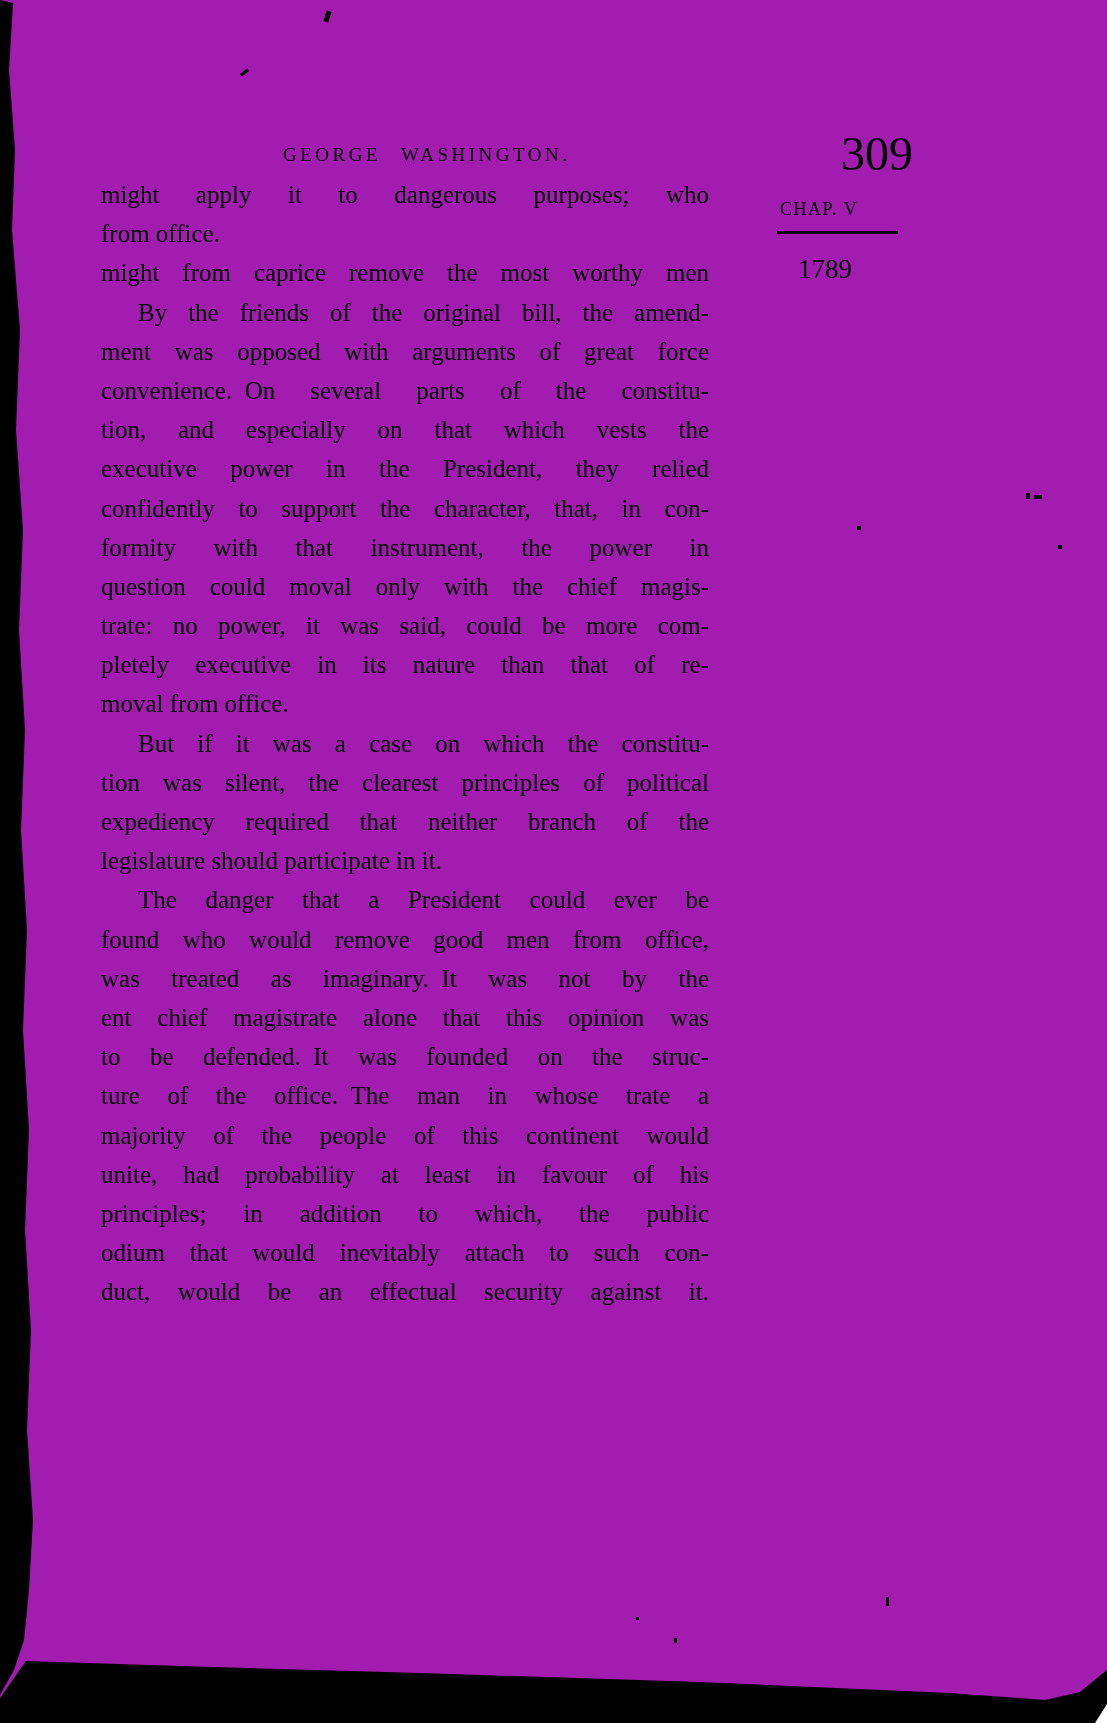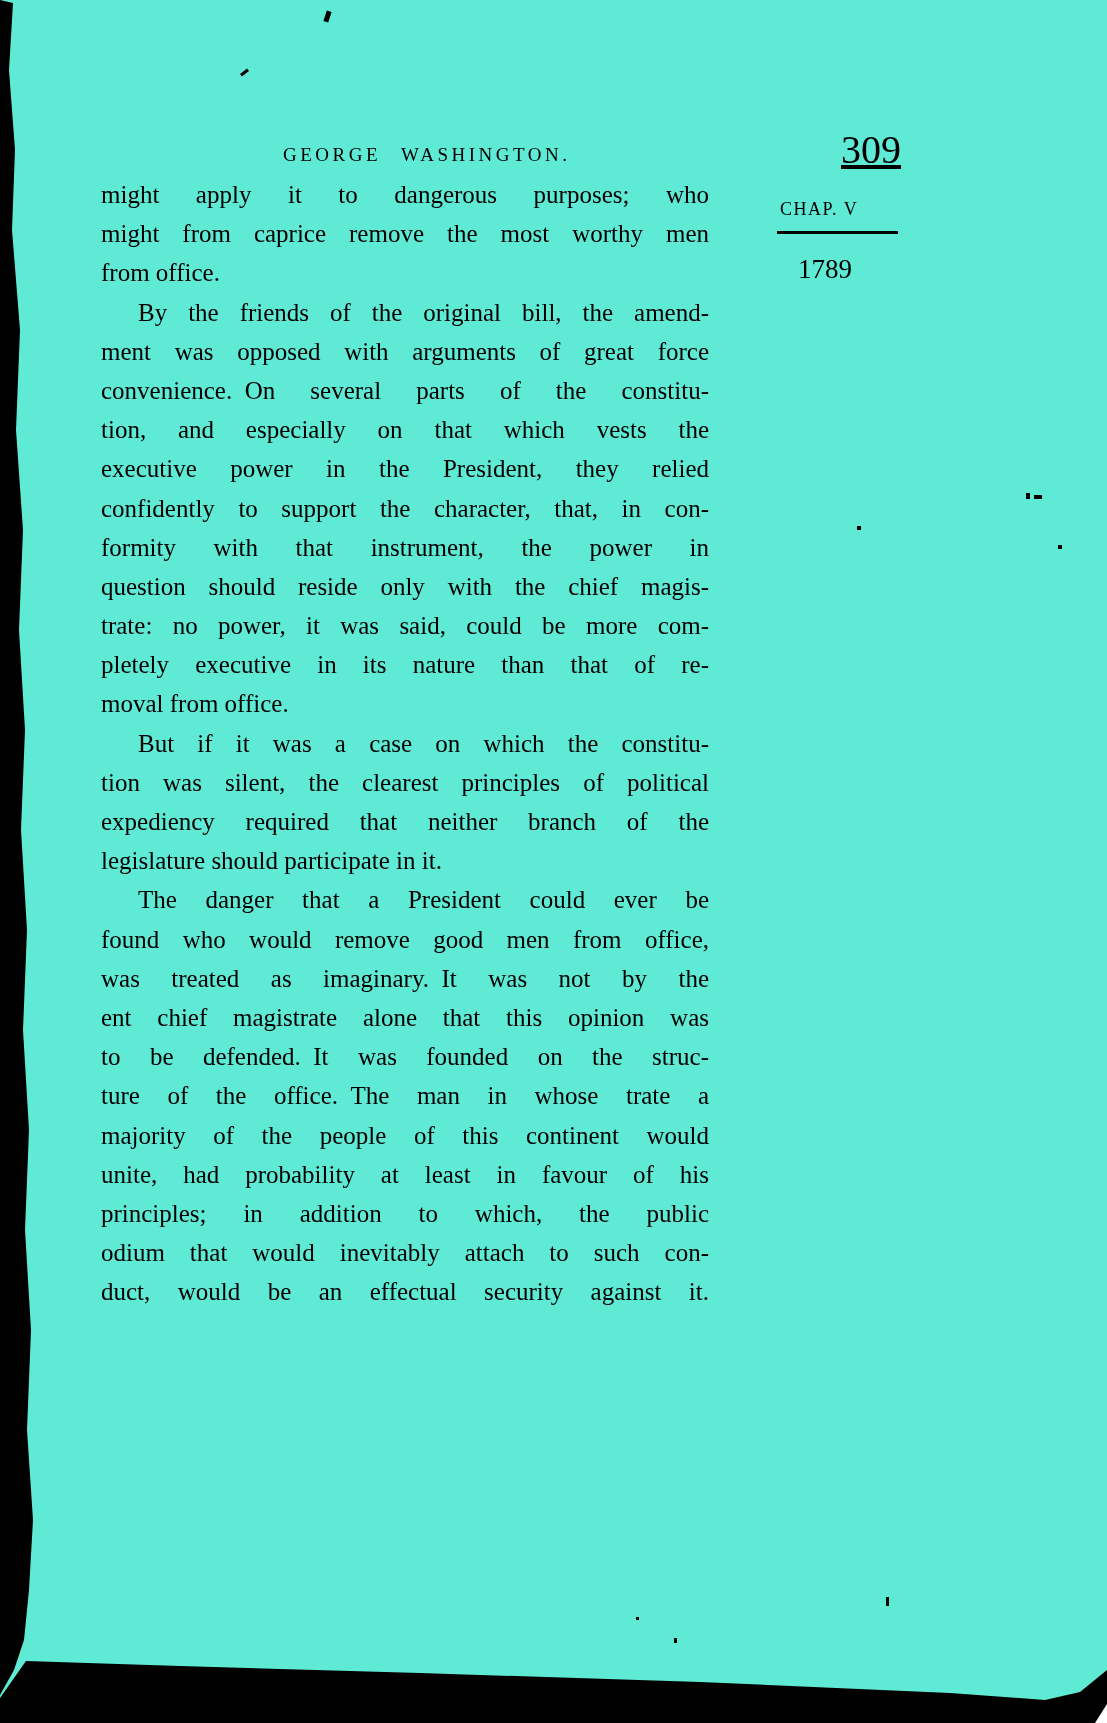--- a/index.html
+++ b/index.html
@@ -1,20 +1,20 @@
 <!DOCTYPE html>
 <html><head>
 <meta charset="utf-8">
 <style>
   html, body { margin: 0; padding: 0; background: #ffffff; }
   .page {
     position: relative;
     width: 1107px;
     height: 1723px;
-    background: #5eead4;
+    background: #a21caf;
     color: #000000;
     font-family: "Liberation Serif", "DejaVu Serif", serif;
     overflow: hidden;
   }
   .artifact-layer {
     position: absolute;
     left: 0; top: 0;
     width: 1107px; height: 1723px;
     pointer-events: none;
   }
@@ -22,22 +22,21 @@
     position: absolute;
     left: 283px; top: 144px;
     font-size: 19px;
     letter-spacing: 3.5px;
     word-spacing: 12px;
     white-space: nowrap;
   }
   .page-number {
     position: absolute;
     left: 841px; top: 126px;
-    font-size: 40px;
-    text-decoration: underline;
+    font-size: 48px;
   }
   .body-column {
     position: absolute;
     left: 101px; top: 175px;
     width: 608px;
   }
   .body-line {
     font-size: 25px;
     line-height: 39.2px;
     height: 39.2px;
@@ -88,32 +87,32 @@
     <polygon fill="#ffffff" points="1095,1723 1107,1704 1107,1723"></polygon>
   </svg>
 
   <div class="running-header">GEORGE WASHINGTON.</div>
 
   <div class="page-number">309</div>
 
   <div class="body-column">
       <div>
         <div class="body-line">might apply it to dangerous purposes; who</div>
+        <div class="body-line short">from office.</div>
         <div class="body-line">might from caprice remove the most worthy men</div>
-        <div class="body-line short">from office.</div>
       </div>
       <div>
         <div class="body-line indent">By the friends of the original bill, the amend-</div>
         <div class="body-line">ment was opposed with arguments of great force</div>
         <div class="body-line">convenience. On several parts of the constitu-</div>
         <div class="body-line">tion, and especially on that which vests the</div>
         <div class="body-line">executive power in the President, they relied</div>
         <div class="body-line">confidently to support the character, that, in con-</div>
         <div class="body-line">formity with that instrument, the power in</div>
-        <div class="body-line">question should reside only with the chief magis-</div>
+        <div class="body-line">question could moval only with the chief magis-</div>
         <div class="body-line">trate: no power, it was said, could be more com-</div>
         <div class="body-line">pletely executive in its nature than that of re-</div>
         <div class="body-line short">moval from office.</div>
       </div>
       <div>
         <div class="body-line indent">But if it was a case on which the constitu-</div>
         <div class="body-line">tion was silent, the clearest principles of political</div>
         <div class="body-line">expediency required that neither branch of the</div>
         <div class="body-line short">legislature should participate in it.</div>
       </div>

